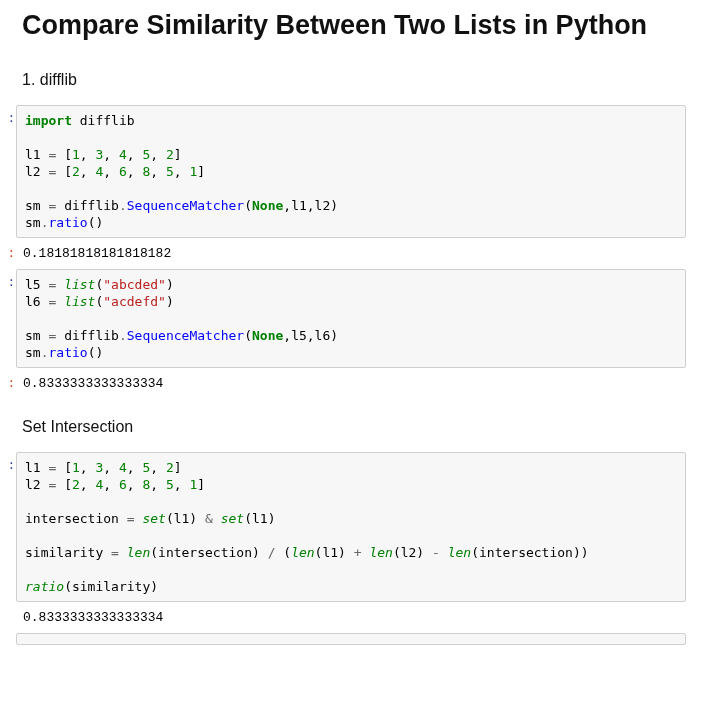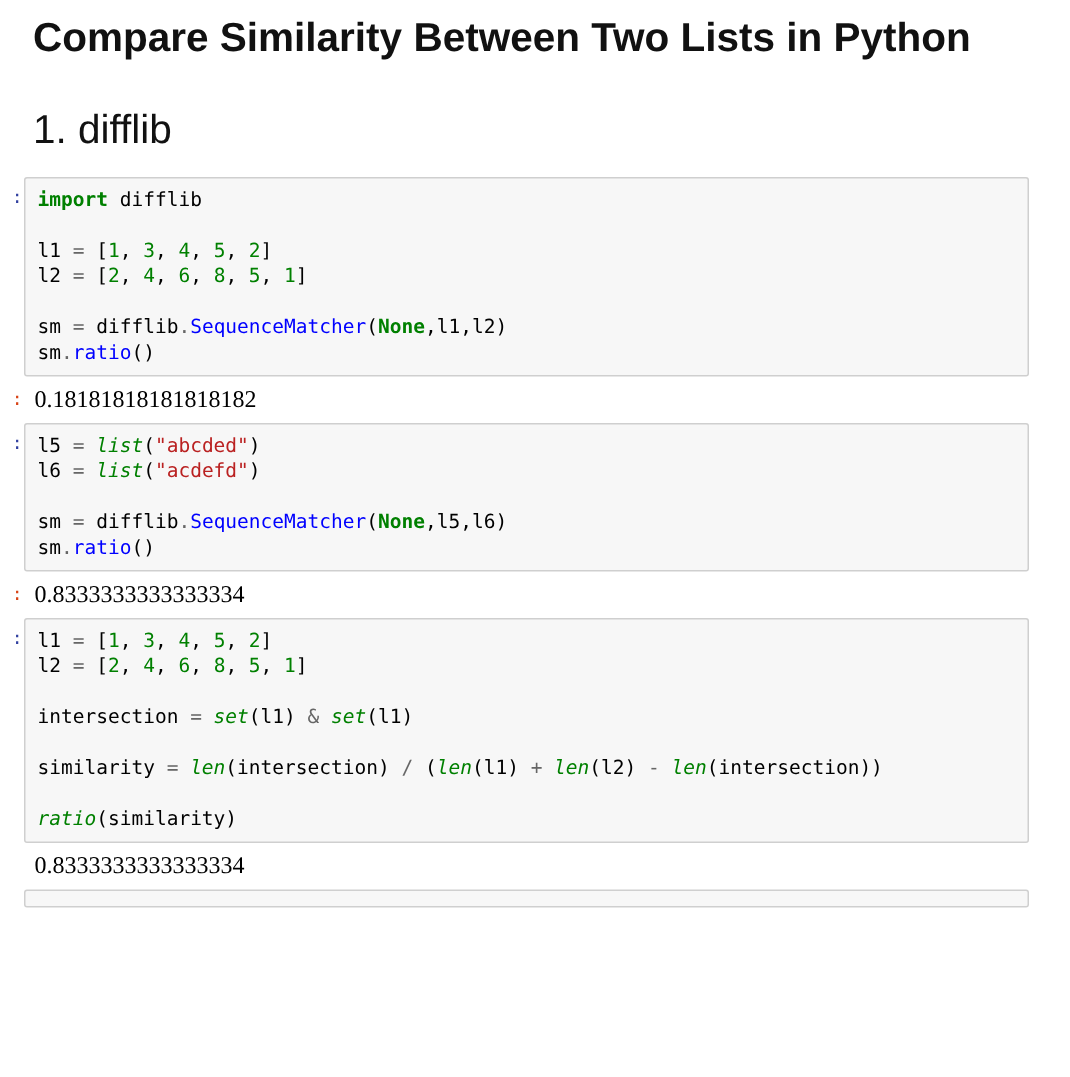--- a/index.html
+++ b/index.html
@@ -13,21 +13,21 @@
   .content {
     padding: 10px 12px 0 0;
   }
   h1 {
     font-size: 27px;
     font-weight: 600;
     margin: 0 0 30px 22px;
     color: #111;
   }
   h2 {
-    font-size: 27px;
+    font-size: 16px;
     font-weight: 500;
     margin: 20px 0 15px 22px;
     color: #111;
   }
   .cell {
     display: flex;
     align-items: flex-start;
   }
   .prompt {
     width: 15px;
@@ -51,22 +51,22 @@
     margin: 1px 15px 1px 1px;
     font-family: "DejaVu Sans Mono", Menlo, Consolas, monospace;
     font-size: 13px;
     line-height: 17px;
     white-space: pre;
     overflow-x: auto;
   }
   .output-block {
     flex: 1;
     padding: 6px 8px;
-    font-family: Liberation Serif, serif;
-    font-size: 16px;
+    font-family: Liberation Mono, monospace;
+    font-size: 13px;
     line-height: 17px;
     white-space: pre;
     color: #000;
   }
   
   .kw { color: #008000; font-weight: bold; }
   .op { color: #666666; }
   .num { color: #008000; }
   .str { color: #BA2121; }
   .name { color: #0000FF; }
@@ -103,20 +103,21 @@
 
 <span>sm </span><span class="op">=</span><span> difflib</span><span class="op">.</span><span class="name">SequenceMatcher</span><span>(</span><span class="kw">None</span><span>,l5,l6)</span>
 <span>sm</span><span class="op">.</span><span class="name">ratio</span><span>()</span></div>
   </div>
 
   <div class="cell">
     <div class="prompt out">:</div>
     <div class="output-block">0.8333333333333334</div>
   </div>
 
+  <h2>Set Intersection</h2>
 
   <div class="cell">
     <div class="prompt" style="color:#303F9F;">:</div>
     <div class="code-block"><span>l1 </span><span class="op">=</span><span> [</span><span class="num">1</span><span>, </span><span class="num">3</span><span>, </span><span class="num">4</span><span>, </span><span class="num">5</span><span>, </span><span class="num">2</span><span>]</span>
 <span>l2 </span><span class="op">=</span><span> [</span><span class="num">2</span><span>, </span><span class="num">4</span><span>, </span><span class="num">6</span><span>, </span><span class="num">8</span><span>, </span><span class="num">5</span><span>, </span><span class="num">1</span><span>]</span>
 
 <span>intersection </span><span class="op">=</span><span> </span><span class="builtin">set</span><span>(l1) </span><span class="op">&amp;</span><span> </span><span class="builtin">set</span><span>(l1)</span>
 
 <span>similarity </span><span class="op">=</span><span> </span><span class="builtin">len</span><span>(intersection) </span><span class="op">/</span><span> (</span><span class="builtin">len</span><span>(l1) </span><span class="op">+</span><span> </span><span class="builtin">len</span><span>(l2) </span><span class="op">-</span><span> </span><span class="builtin">len</span><span>(intersection))</span>
 

